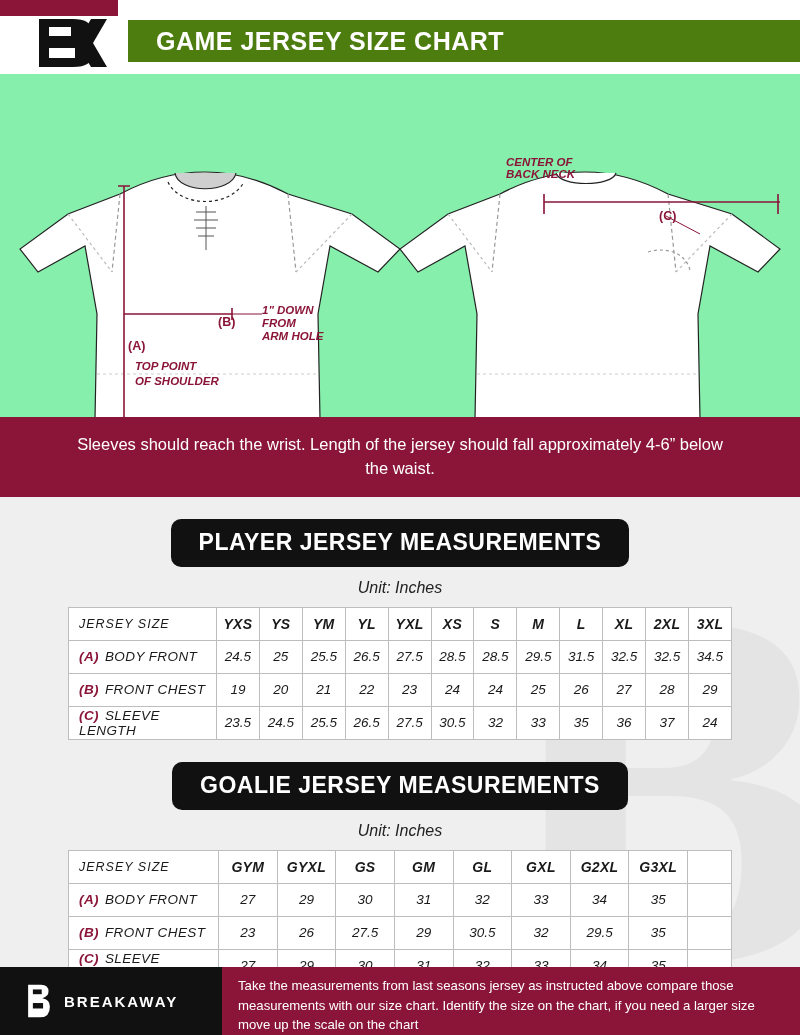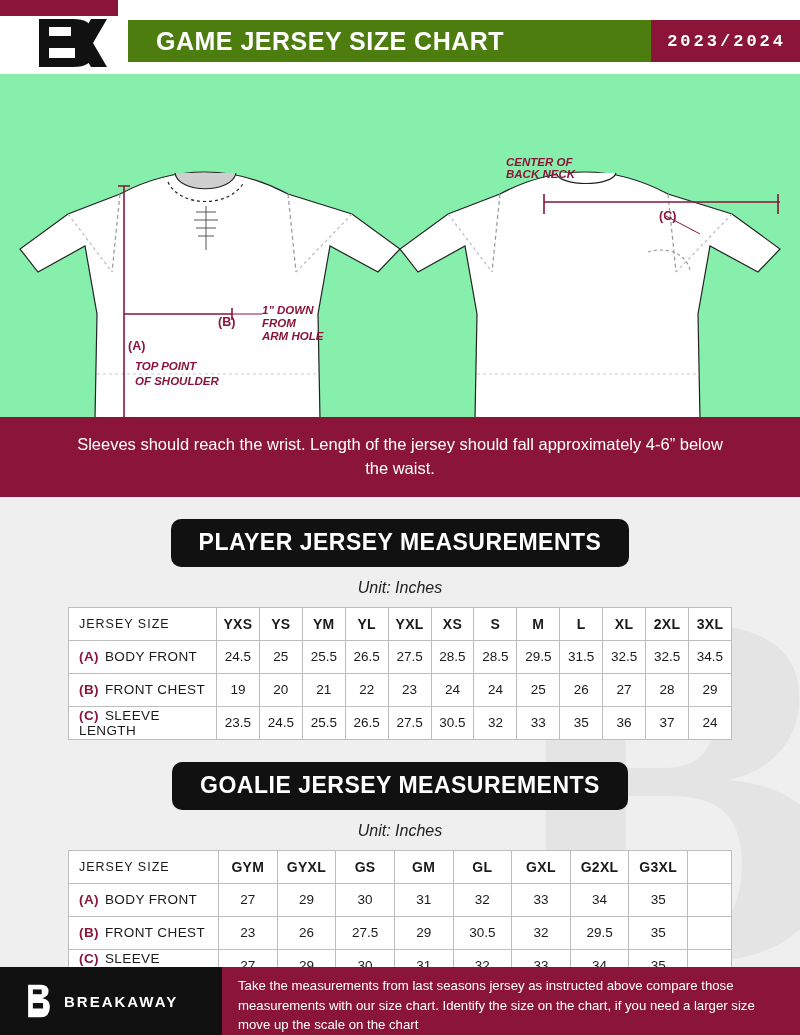--- a/index.html
+++ b/index.html
@@ -125,20 +125,21 @@
 
   
   .table-wrap {
     padding: 0 68px 0 68px;
   }
   table.size-table {
     width: 100%;
     border-collapse: collapse;
     background: #0ea5e9;
     table-layout: fixed;
+    font-style: italic;
   }
   table.size-table th,
   table.size-table td {
     border: 1px solid #bdbdbd;
     text-align: center;
     font-size: 13.5px;
     color: #1a1a1a;
     height: 33px;
     padding: 0 2px;
     background: #ffffff;
@@ -216,21 +217,20 @@
       <svg width="74" height="54" viewBox="0 0 74 54" aria-hidden="true">
         <path d="M6 2 H40 Q58 2 58 13 Q58 21 46 24 Q60 26 60 36 Q60 50 40 50 H6 Z" fill="#111"></path>
         <rect x="16" y="10" width="22" height="9" fill="#fff"></rect>
         <rect x="16" y="31" width="26" height="10" fill="#fff"></rect>
         <path d="M58 2 L74 2 L60 26 L74 50 L58 50 L44 26 Z" fill="#111"></path>
       </svg>
     </div>
 
     <div class="hdr-title-bar">
       <div class="hdr-title">GAME JERSEY SIZE CHART</div>
-      <div class="hdr-season">2023/2024</div>
     </div>
   </div>
 
   <div class="diagram">
     <svg width="800" height="343" viewBox="0 0 800 343" aria-hidden="true">
       <g fill="#ffffff" stroke="#222222" stroke-width="1.2">
 
         <path d="M120 120 C150 104 180 98 205 98 C230 98 258 104 288 120
                  L352 140 L400 175 L378 198 L330 172 L318 240
                  L320 345 L95 345 L97 240 L85 172 L38 198 L20 175 L68 140 Z"></path>

